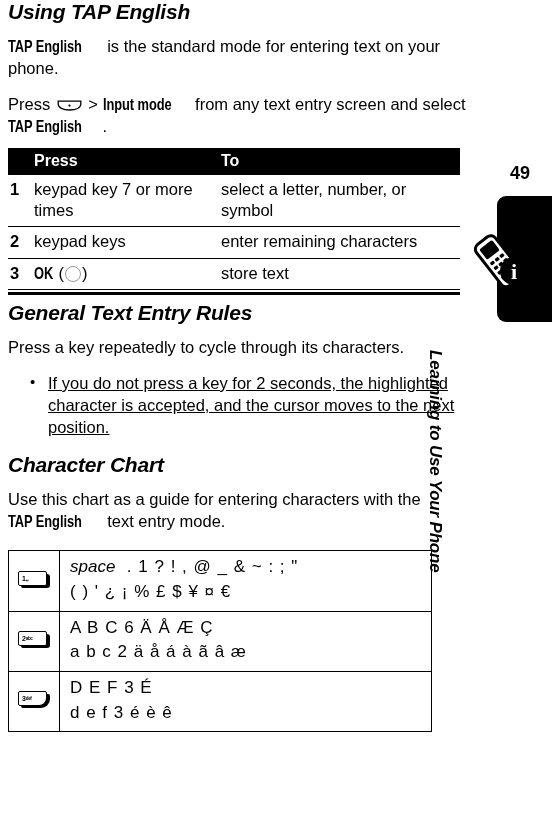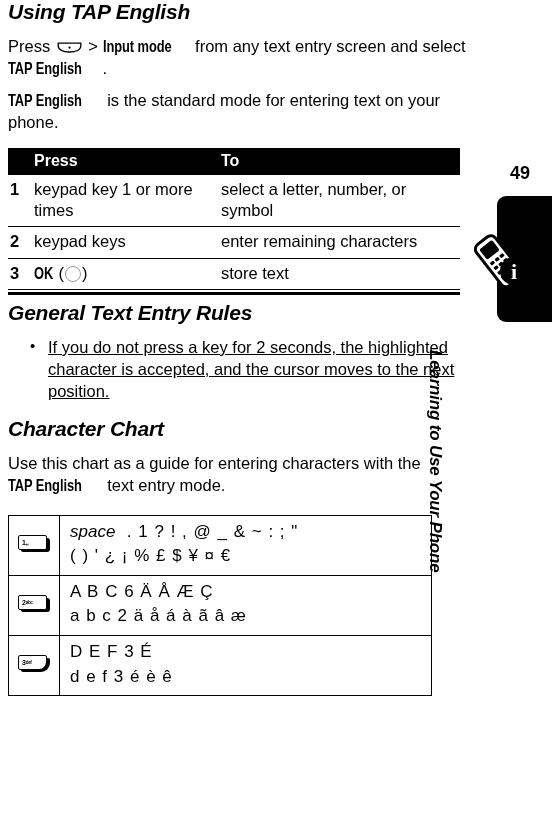--- a/index.html
+++ b/index.html
@@ -254,57 +254,58 @@
 </style>
 </head>
 <body>
 
 <div class="page">
 
   <div class="content">
 
     <h2 class="section-title tight">Using TAP English</h2>
 
+    <p class="body"><span class="cond-wrap"><span class="cond">TAP English</span></span><span> is the standard mode for entering text on your phone.</span></p>
+
     <p class="body last"><span>Press </span><span class="menukey"><svg width="25" height="11" viewBox="0 0 25 11">
             <path d="M1.2 1.2 H23.8 V4 C23.8 7.8 19 10 12.5 10 C6 10 1.2 7.8 1.2 4 Z" fill="#fff" stroke="#000" stroke-width="1.3"></path>
             <circle cx="12.5" cy="5.6" r="1.15" fill="#000"></circle>
           </svg></span><span> &gt; </span><span class="cond-wrap"><span class="cond">Input mode</span></span><span> from any text entry screen and select </span><span class="cond-wrap"><span class="cond">TAP English</span></span><span>.</span></p>
 
-    <p class="body"><span class="cond-wrap"><span class="cond">TAP English</span></span><span> is the standard mode for entering text on your phone.</span></p>
-
     <table class="proc">
       <thead>
         <tr>
           <th class="num"></th>
           <th class="colA">Press</th>
           <th>To</th>
         </tr>
       </thead>
       <tbody>
         <tr>
           <td class="num">1</td>
-          <td class="colA">keypad key 1 or more times</td>
+          <td class="colA">keypad key 7 or more times</td>
           <td>select a letter, number, or symbol</td>
         </tr>
         <tr>
           <td class="num">2</td>
           <td class="colA">keypad keys</td>
           <td>enter remaining characters</td>
         </tr>
         <tr class="last-row">
           <td class="num">3</td>
           <td class="colA"><span class="cond-wrap"><span class="cond">OK</span></span><span>(</span><span class="okcircle"></span><span>)</span></td>
           <td>store text</td>
         </tr>
       </tbody>
     </table>
     <div class="proc-bottom"></div>
 
     <h2 class="section-title">General Text Entry Rules</h2>
 
+    <p class="body">Press a key repeatedly to cycle through its characters.</p>
 
     <ul class="bullets">
       <li>If you do not press a key for 2 seconds, the highlighted character is accepted, and the cursor moves to the next position.</li>
     </ul>
 
     <h2 class="section-title">Character Chart</h2>
 
     <p class="body"><span>Use this chart as a guide for entering characters with the </span><span class="cond-wrap"><span class="cond">TAP English</span></span><span> text entry mode.</span></p>
 
     <table class="chars">

